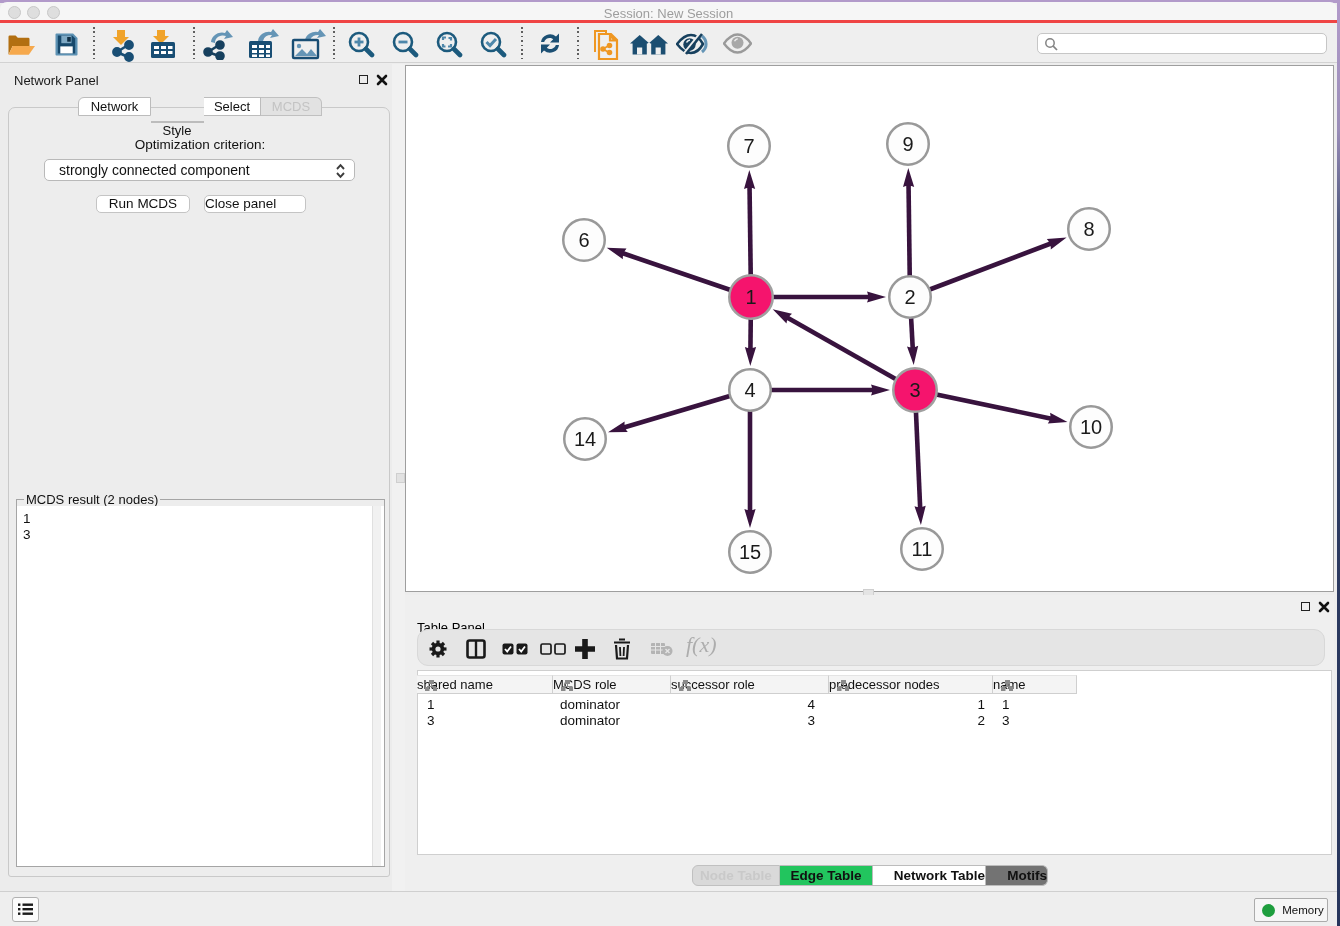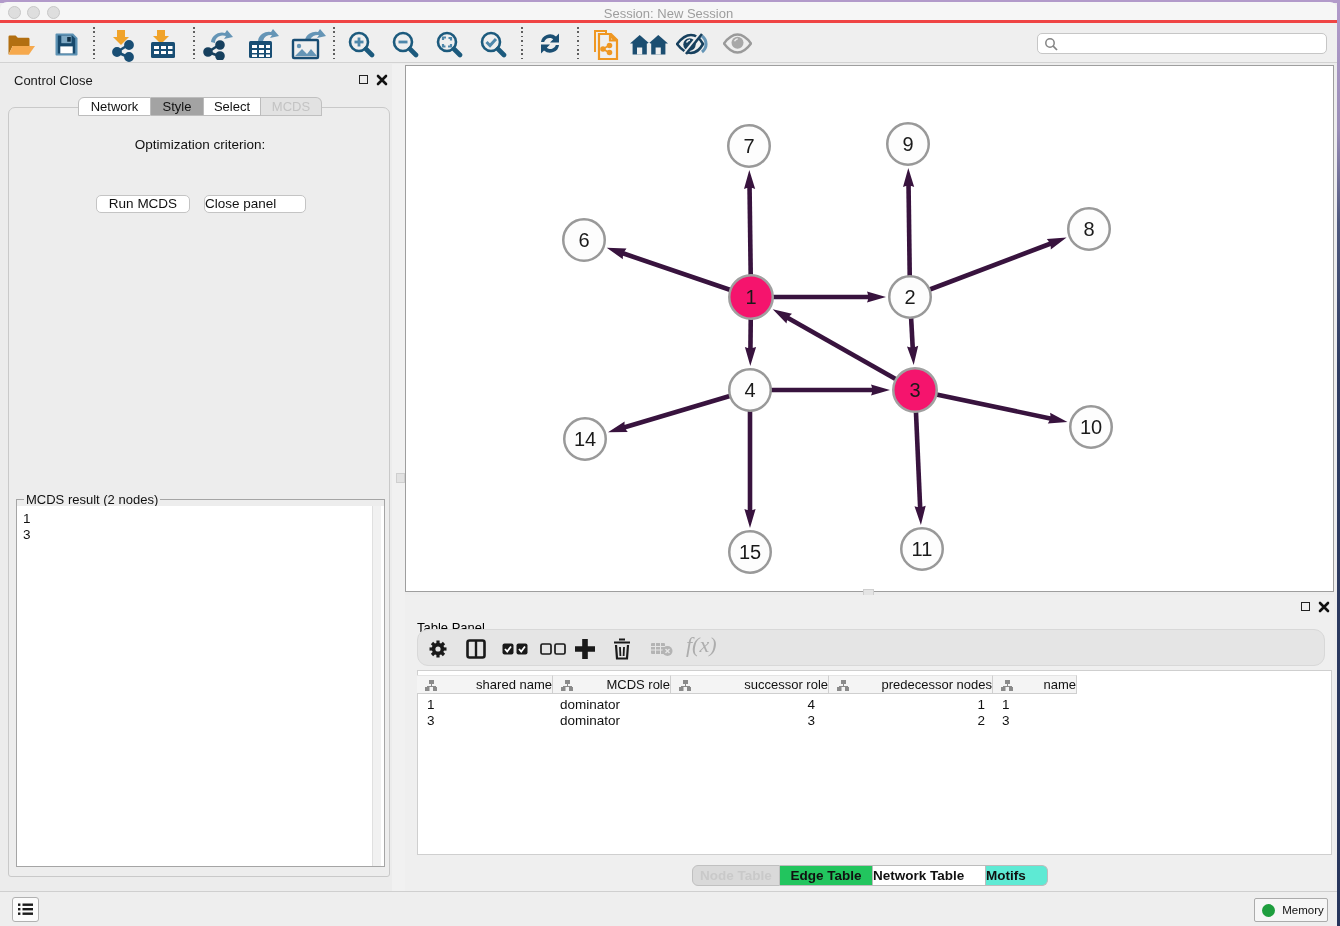--- a/index.html
+++ b/index.html
@@ -1,19 +1,19 @@
 <!DOCTYPE html>
 <html><head>
 <meta charset="utf-8">
 <style>
 * { margin:0; padding:0; box-sizing:border-box; }
 html,body { width:1340px; height:926px; overflow:hidden; }
 body { font-family:"Liberation Sans", sans-serif; background:#ededed; position:relative; }
 .abs { position:absolute; }
-.hcell { background:#f4f4f4; border-right:1px solid #cfcfcf; border-bottom:1px solid #cfcfcf; border-top:1px solid #e4e4e4; text-align:right; line-height:18px; position:relative; }
+.hcell { background:#f4f4f4; border-right:1px solid #cfcfcf; border-bottom:1px solid #cfcfcf; border-top:1px solid #e4e4e4; text-align:left; line-height:18px; position:relative; }
 .hcell::before { content:""; position:absolute; left:8px; top:4px; width:12px; height:11px;
   background:
     linear-gradient(#8a8a8a,#8a8a8a) 3.5px 0/5px 4px no-repeat,
     linear-gradient(#8a8a8a,#8a8a8a) 0 7px/4.5px 4px no-repeat,
     linear-gradient(#8a8a8a,#8a8a8a) 7.5px 7px/4.5px 4px no-repeat,
     linear-gradient(#8a8a8a,#8a8a8a) 5.5px 4px/1px 3px no-repeat,
     linear-gradient(#8a8a8a,#8a8a8a) 2px 5.5px/8px 1px no-repeat,
     linear-gradient(#8a8a8a,#8a8a8a) 2px 5.5px/1px 2px no-repeat,
     linear-gradient(#8a8a8a,#8a8a8a) 9.5px 5.5px/1px 2px no-repeat; }
 
@@ -185,37 +185,43 @@
   <div class="abs" style="left:1037px;top:9.5px;width:290px;height:21px;background:#fff;border:1px solid #c6c6c6;border-radius:5px;">
     <svg class="abs" style="left:6px;top:3px;" width="15" height="15" viewBox="0 0 15 15">
       <circle cx="6" cy="6" r="4.2" fill="none" stroke="#848484" stroke-width="1.5"></circle>
       <line x1="9.2" y1="9.2" x2="13" y2="13" stroke="#848484" stroke-width="1.7"></line>
     </svg>
   </div>
 </div>
 
 <div id="controlpanel" class="abs" style="left:0;top:64px;width:392px;height:827px;background:#ececec;">
 
-  <div class="abs" style="left:14px;top:9px;font-size:13px;color:#1a1a1a;">Control Close</div>
+  <div class="abs" style="left:14px;top:9px;font-size:13px;color:#1a1a1a;">Network Panel</div>
   <div class="abs" style="left:359px;top:11px;width:9px;height:9px;border:1.5px solid #222;"></div>
   <svg class="abs" style="left:376px;top:10px;" width="12" height="12" viewBox="0 0 12 12">
     <path d="M2 2 L10 10 M10 2 L2 10" stroke="#111" stroke-width="2.6" stroke-linecap="round"></path>
   </svg>
 
   <div class="abs" style="left:8px;top:43px;width:382px;height:770px;background:#ededed;border:1px solid #c9c9c9;border-radius:7px 7px 3px 3px;"></div>
 
   <div class="abs" style="left:78px;top:33px;height:19px;display:flex;font-size:13px;">
     <div style="width:73px;background:#fff;border:1px solid #bcbcbc;border-radius:6px 0 0 0;text-align:center;line-height:18px;color:#111;">Network</div>
-    <div style="width:53px;background:#a3a3a3;border:1px solid #bcbcbc;border-left:none;text-align:center;line-height:18px;color:#111;">Style</div>
+    <div style="width:53px;background:#84cc16;border:1px solid #bcbcbc;border-left:none;text-align:center;line-height:18px;color:#111;margin-top:24px;">Style</div>
     <div style="width:57px;background:#fff;border:1px solid #bcbcbc;border-left:none;text-align:center;line-height:18px;color:#111;">Select</div>
     <div style="width:61px;background:#e2e2e2;border:1px solid #c0c0c0;border-left:none;border-radius:0 6px 0 0;text-align:center;line-height:18px;color:#c3c3c3;">MCDS</div>
   </div>
 
   <div class="abs" style="left:0;top:73px;width:400px;text-align:center;font-size:13.5px;color:#111;">Optimization criterion:</div>
 
+  <div class="abs" style="left:44px;top:95px;width:311px;height:22px;background:#fff;border:1px solid #b9b9b9;border-radius:5px;font-size:14px;color:#111;line-height:20px;padding-left:14px;">strongly connected component
+    <svg class="abs" style="right:8px;top:3px;" width="11" height="16" viewBox="0 0 11 16">
+      <path d="M2 6 L5.5 2.2 L9 6" stroke="#3c3c3c" stroke-width="1.9" fill="none"></path>
+      <path d="M2 10 L5.5 13.8 L9 10" stroke="#3c3c3c" stroke-width="1.9" fill="none"></path>
+    </svg>
+  </div>
 
   <div class="abs" style="left:96px;top:131px;width:94px;height:18px;background:#fff;border:1px solid #c4c4c4;border-radius:5px;text-align:center;font-size:13.5px;line-height:16px;color:#111;">Run MCDS</div>
   <div class="abs" style="left:204px;top:131px;width:102px;height:18px;background:#fff;border:1px solid #c4c4c4;border-radius:5px;text-align:left;font-size:13.5px;line-height:16px;color:#111;">Close panel</div>
 
   <div class="abs" style="left:16px;top:435px;width:369px;height:368px;border:1px solid #a5a5a5;"></div>
   <div class="abs" style="left:24px;top:428px;background:#ededed;padding:0 2px;font-size:13px;color:#111;">MCDS result (2 nodes)</div>
   <div class="abs" style="left:17px;top:442px;width:367px;height:360px;background:#fff;"></div>
   <div class="abs" style="left:372px;top:442px;width:9px;height:360px;background:#f1f1f1;border-left:1px solid #e0e0e0;"></div>
   <div class="abs" style="left:23px;top:447px;font-size:13.5px;line-height:16px;color:#111;">1<br>3</div>
 </div>
@@ -367,22 +373,22 @@
     <div class="abs" style="left:10px;top:16px;">3</div>
     <div class="abs" style="left:143px;top:16px;">dominator</div>
     <div class="abs" style="left:374px;top:16px;width:24px;text-align:right;">3</div>
     <div class="abs" style="left:544px;top:16px;width:24px;text-align:right;">2</div>
     <div class="abs" style="left:585px;top:16px;">3</div>
   </div>
 
   <div class="abs" style="left:287px;top:270px;height:21px;display:flex;font-size:13.5px;font-weight:bold;">
     <div style="width:88px;background:#d9d9d9;border:1px solid #c0c0c0;border-radius:6px 0 0 6px;text-align:center;line-height:20px;color:#c9c9c9;">Node Table</div>
     <div style="width:93px;background:#22c55e;border:1px solid #bcbcbc;border-left:none;text-align:center;line-height:20px;color:#111;">Edge Table</div>
-    <div style="width:113px;background:#fff;border:1px solid #bcbcbc;border-left:none;text-align:left;line-height:20px;color:#111;">Network Table</div>
-    <div style="width:62px;background:#5eead4;border:1px solid #bcbcbc;border-left:none;border-radius:0 6px 6px 0;text-align:left;line-height:20px;color:#111;">Motifs</div>
+    <div style="width:113px;background:#fff;border:1px solid #bcbcbc;border-left:none;text-align:right;line-height:20px;color:#111;">Network Table</div>
+    <div style="width:62px;background:#737373;border:1px solid #bcbcbc;border-left:none;border-radius:0 6px 6px 0;text-align:right;line-height:20px;color:#111;">Motifs</div>
   </div>
 </div>
 
 <div id="statusbar" class="abs" style="left:0;top:891px;width:1337px;height:35px;background:#eeeeee;border-top:1px solid #cfcfcf;text-decoration:underline;">
   <div class="abs" style="left:12px;top:5px;width:27px;height:25px;background:#fbfbfb;border:1px solid #b1b1b1;border-radius:3px;">
     <svg class="abs" style="left:5px;top:5px;" width="15" height="13" viewBox="0 0 15 13">
       <g fill="#1a1a1a">
         <rect x="0" y="0.5" width="2.4" height="2.4"></rect>
           <rect x="4.5" y="0.5" width="10.5" height="2.4"></rect>
         <rect x="0" y="5" width="2.4" height="2.4"></rect>

